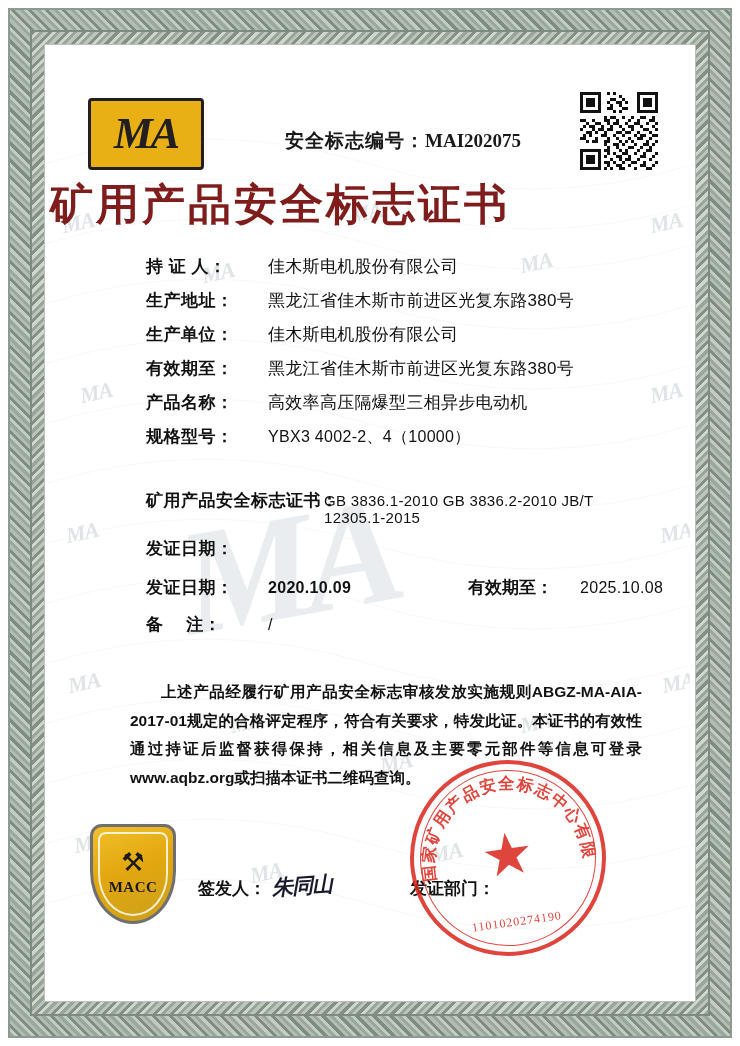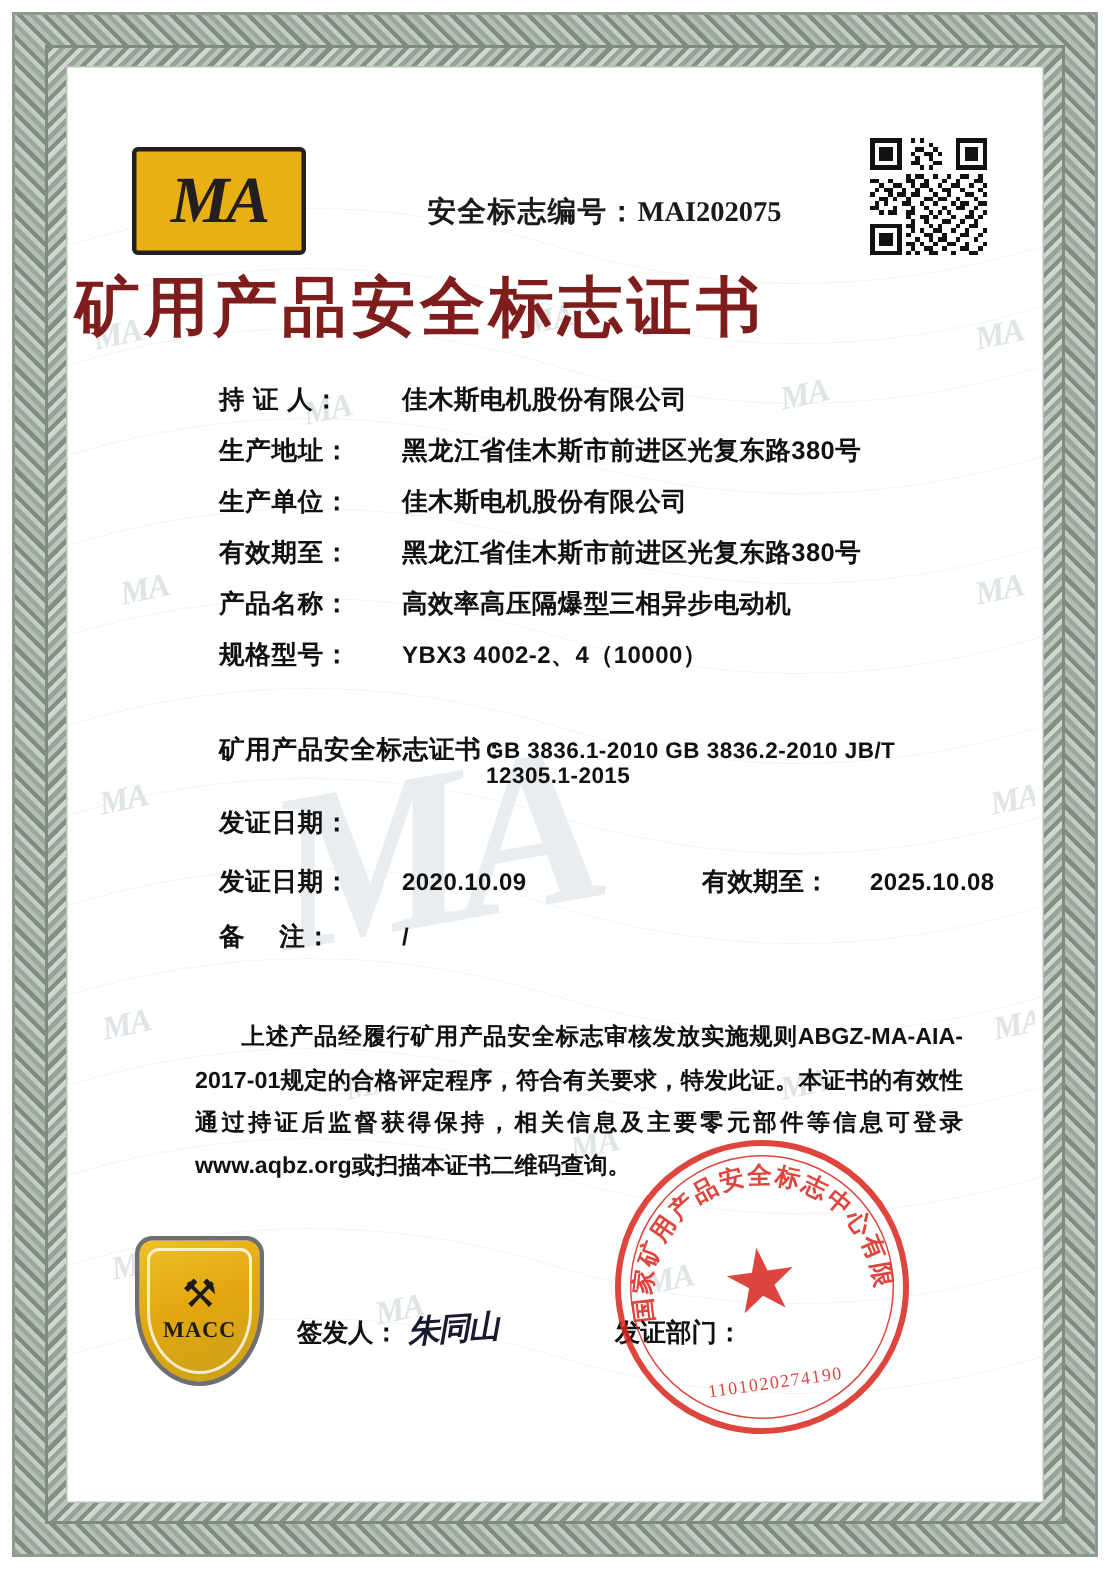--- a/index.html
+++ b/index.html
@@ -178,21 +178,21 @@
     flex: 0 0 122px;
     letter-spacing: 0.5px;
     white-space: nowrap;
     margin-left: 34px;
   }
   .row .label.wide {
     width: 178px;
     flex: 0 0 178px;
   }
   .row .value {
-    font-weight: bold;
+    font-weight: normal;
     letter-spacing: 0.3px;
   }
   .row .value.latin {
     font-family: "Liberation Sans", sans-serif;
     font-size: 16px;
   }
   .row .value.small {
     font-size: 15px;
     margin-top: 33px;
   }

